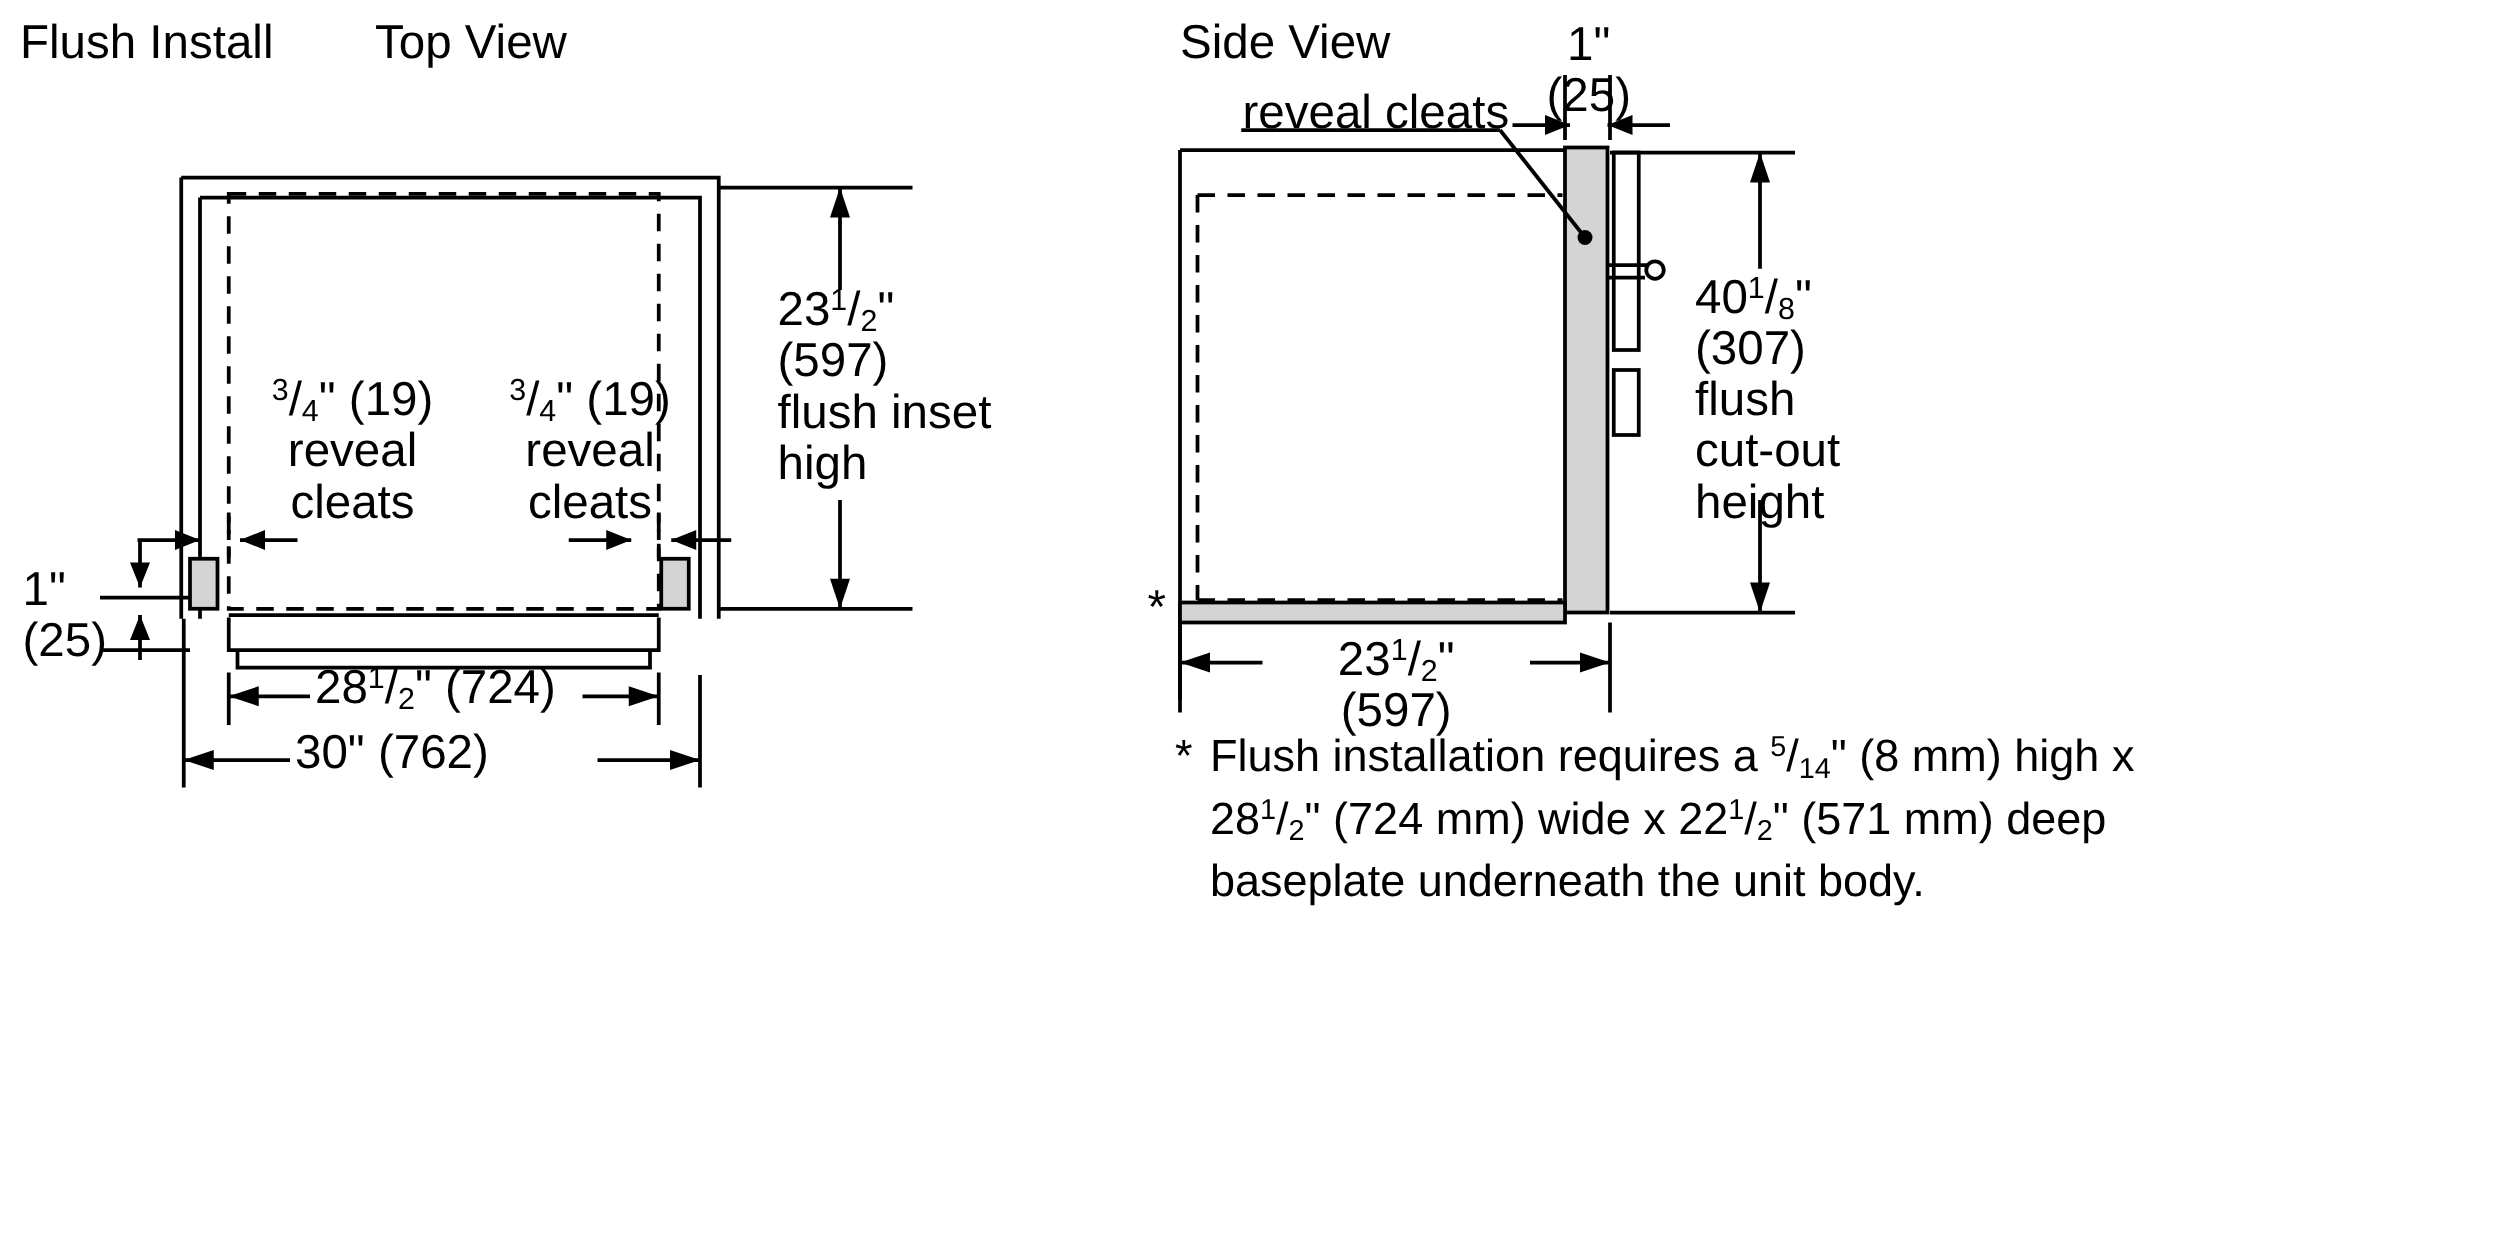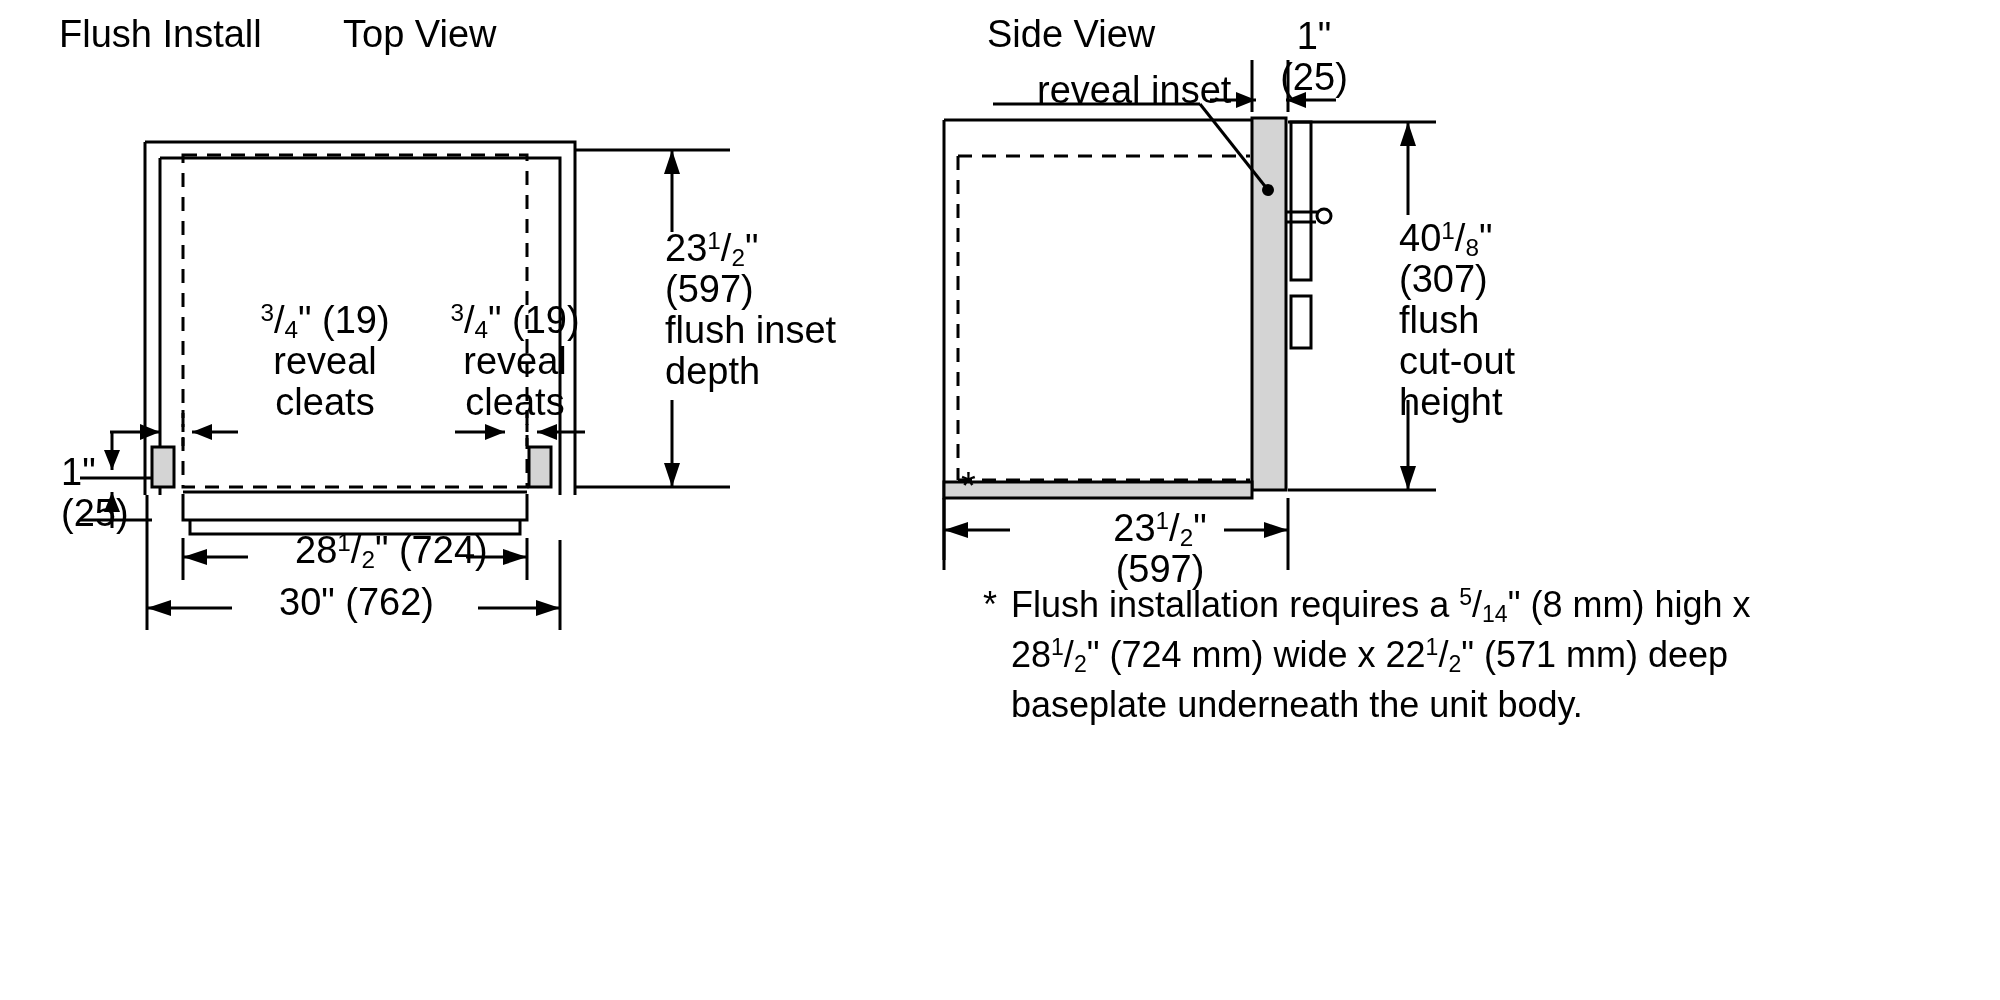--- a/index.html
+++ b/index.html
@@ -5,21 +5,21 @@
   html,body{margin:0;padding:0;}
   body{
     width:2000px;height:1000px;
     background:#ffffff;
     font-family:"Liberation Sans", sans-serif;
     color:#000000;
     overflow:hidden;
     position:relative;
   }
   .stage{position:absolute;left:0;top:0;width:2000px;height:1000px;}
-  .lbl{position:absolute;white-space:nowrap;line-height:1.08;margin-left:43px;}
+  .lbl{position:absolute;white-space:nowrap;line-height:1.08;}
   .t-head{font-size:38px;}
   .t-dim{font-size:38px;}
   .t-note{font-size:36px;}
   .frac{display:inline-block;position:relative;top:0;font-size:0.62em;line-height:1;}
   svg{position:absolute;left:0;top:0;}
   .center{text-align:center;}
 </style>
 </head>
 <body>
 
@@ -176,35 +176,35 @@
     <div>reveal</div>
     <div>cleats</div>
   </div>
 
   <div class="lbl t-dim" style="left:622px;top:228px;">
     <div>
       <span>23</span><span class="frac" style="font-size:0.64em;position:relative;top:-0.5em;">1</span><span style="font-size:1em;">/</span><span class="frac" style="font-size:0.64em;position:relative;top:0.22em;">2</span><span>"</span>
     </div>
     <div>(597)</div>
     <div>flush inset</div>
-    <div>depth</div>
+    <div>high</div>
   </div>
 
   <div class="lbl t-dim" style="left:18px;top:452px;">
     <div>1"</div>
     <div>(25)</div>
   </div>
 
   <div class="lbl t-dim" style="left:252px;top:530px;">
     <span>28</span><span class="frac" style="font-size:0.64em;position:relative;top:-0.5em;">1</span><span style="font-size:1em;">/</span><span class="frac" style="font-size:0.64em;position:relative;top:0.22em;">2</span><span>" (724)</span>
   </div>
 
   <div class="lbl t-dim" style="left:236px;top:582px;">30" (762)</div>
 
-  <div class="lbl t-dim" style="left:994px;top:70px;">reveal inset</div>
+  <div class="lbl t-dim" style="left:994px;top:70px;">reveal cleats</div>
 
   <div class="lbl t-dim center" style="left:1212px;top:16px;width:118px;">
     <div>1"</div>
     <div>(25)</div>
   </div>
 
   <div class="lbl t-dim" style="left:1356px;top:218px;">
     <div>
       <span>40</span><span class="frac" style="font-size:0.64em;position:relative;top:-0.5em;">1</span><span style="font-size:1em;">/</span><span class="frac" style="font-size:0.64em;position:relative;top:0.22em;">8</span><span>"</span>
     </div>

